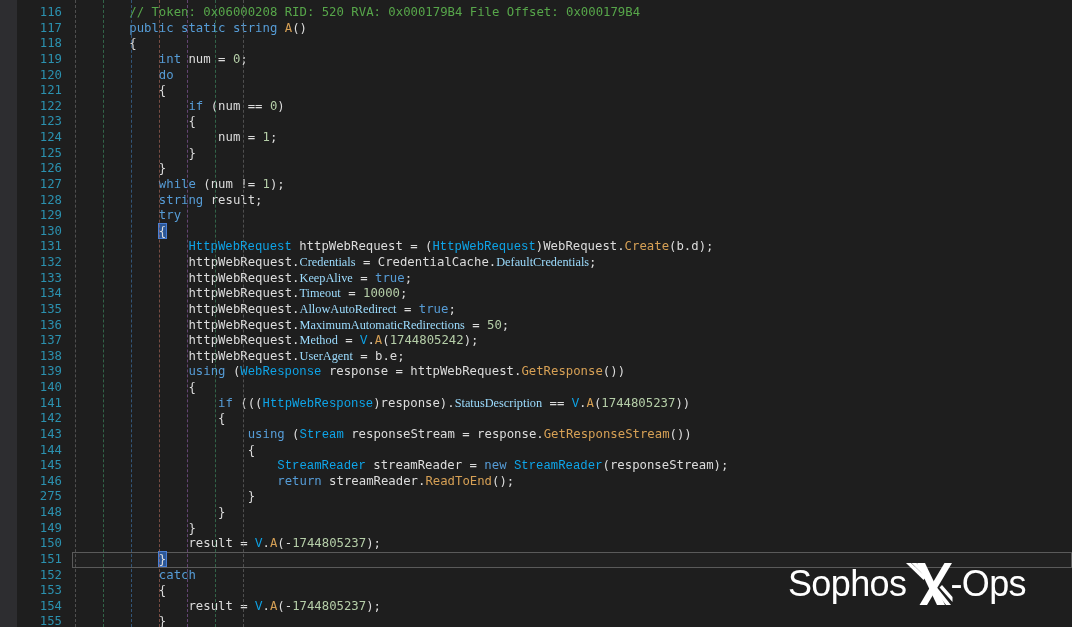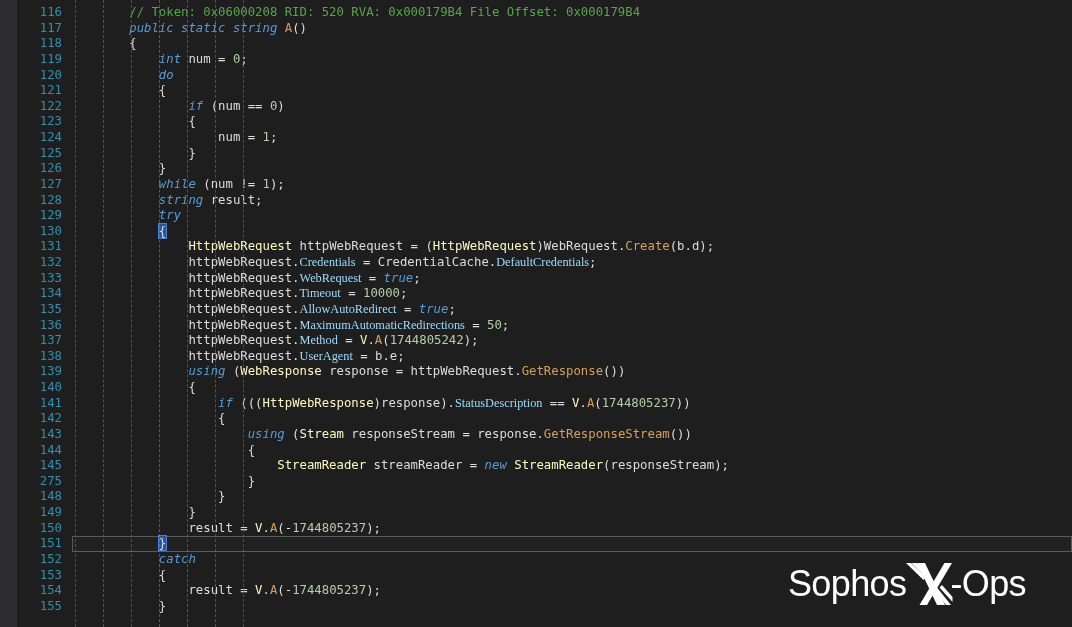--- a/index.html
+++ b/index.html
@@ -90,22 +90,22 @@
   }
   .guide {
     position: absolute;
     width: 0px;
     border-left: 1px dashed;
     opacity: 0.62;
   }
 
   
   .t-cmt  { color: #57a64a; margin-top: 25px; }
-  .t-kw   { color: #569cd6; font-style: italic; }
-  .t-type { color: #fef9c3; }
+  .t-kw   { color: #569cd6; }
+  .t-type { color: #0ea5e9; font-family: Liberation Mono, monospace; }
   .t-meth { color: #d6a055; }
   .t-prop { color: #9cdcfe; font-family: Liberation Serif, serif; }
   .t-num  { color: #b5cea8; }
   .t-pln  { color: #dcdcdc; }
   .t-brhl {
     color: #dcdcdc;
     background: #2b5797;
     outline: 1px solid #4a7fd4;
   }
 
@@ -164,33 +164,34 @@
       <div class="line"><span class="ln">123</span><span class="code"><span class="t-pln">                </span><span class="t-pln">{</span></span></div>
       <div class="line"><span class="ln">124</span><span class="code"><span class="t-pln">                    </span><span class="t-pln">num = </span><span class="t-num">1</span><span class="t-pln">;</span></span></div>
       <div class="line"><span class="ln">125</span><span class="code"><span class="t-pln">                </span><span class="t-pln">}</span></span></div>
       <div class="line"><span class="ln">126</span><span class="code"><span class="t-pln">            </span><span class="t-pln">}</span></span></div>
       <div class="line"><span class="ln">127</span><span class="code"><span class="t-pln">            </span><span class="t-kw">while</span><span class="t-pln"> (num != </span><span class="t-num">1</span><span class="t-pln">);</span></span></div>
       <div class="line"><span class="ln">128</span><span class="code"><span class="t-pln">            </span><span class="t-kw">string</span><span class="t-pln"> result;</span></span></div>
       <div class="line"><span class="ln">129</span><span class="code"><span class="t-pln">            </span><span class="t-kw">try</span></span></div>
       <div class="line"><span class="ln">130</span><span class="code"><span class="t-pln">            </span><span class="t-brhl">{</span></span></div>
       <div class="line"><span class="ln">131</span><span class="code"><span class="t-pln">                </span><span class="t-type">HttpWebRequest</span><span class="t-pln"> httpWebRequest = (</span><span class="t-type">HttpWebRequest</span><span class="t-pln">)WebRequest.</span><span class="t-meth">Create</span><span class="t-pln">(b.d);</span></span></div>
       <div class="line"><span class="ln">132</span><span class="code"><span class="t-pln">                </span><span class="t-pln">httpWebRequest.</span><span class="t-prop">Credentials</span><span class="t-pln"> = CredentialCache.</span><span class="t-prop">DefaultCredentials</span><span class="t-pln">;</span></span></div>
-      <div class="line"><span class="ln">133</span><span class="code"><span class="t-pln">                </span><span class="t-pln">httpWebRequest.</span><span class="t-prop">WebRequest</span><span class="t-pln"> = </span><span class="t-kw">true</span><span class="t-pln">;</span></span></div>
+      <div class="line"><span class="ln">133</span><span class="code"><span class="t-pln">                </span><span class="t-pln">httpWebRequest.</span><span class="t-prop">KeepAlive</span><span class="t-pln"> = </span><span class="t-kw">true</span><span class="t-pln">;</span></span></div>
       <div class="line"><span class="ln">134</span><span class="code"><span class="t-pln">                </span><span class="t-pln">httpWebRequest.</span><span class="t-prop">Timeout</span><span class="t-pln"> = </span><span class="t-num">10000</span><span class="t-pln">;</span></span></div>
       <div class="line"><span class="ln">135</span><span class="code"><span class="t-pln">                </span><span class="t-pln">httpWebRequest.</span><span class="t-prop">AllowAutoRedirect</span><span class="t-pln"> = </span><span class="t-kw">true</span><span class="t-pln">;</span></span></div>
       <div class="line"><span class="ln">136</span><span class="code"><span class="t-pln">                </span><span class="t-pln">httpWebRequest.</span><span class="t-prop">MaximumAutomaticRedirections</span><span class="t-pln"> = </span><span class="t-num">50</span><span class="t-pln">;</span></span></div>
       <div class="line"><span class="ln">137</span><span class="code"><span class="t-pln">                </span><span class="t-pln">httpWebRequest.</span><span class="t-prop">Method</span><span class="t-pln"> = </span><span class="t-type">V</span><span class="t-pln">.</span><span class="t-meth">A</span><span class="t-pln">(</span><span class="t-num">1744805242</span><span class="t-pln">);</span></span></div>
       <div class="line"><span class="ln">138</span><span class="code"><span class="t-pln">                </span><span class="t-pln">httpWebRequest.</span><span class="t-prop">UserAgent</span><span class="t-pln"> = b.e;</span></span></div>
       <div class="line"><span class="ln">139</span><span class="code"><span class="t-pln">                </span><span class="t-kw">using</span><span class="t-pln"> (</span><span class="t-type">WebResponse</span><span class="t-pln"> response = httpWebRequest.</span><span class="t-meth">GetResponse</span><span class="t-pln">())</span></span></div>
       <div class="line"><span class="ln">140</span><span class="code"><span class="t-pln">                </span><span class="t-pln">{</span></span></div>
       <div class="line"><span class="ln">141</span><span class="code"><span class="t-pln">                    </span><span class="t-kw">if</span><span class="t-pln"> (((</span><span class="t-type">HttpWebResponse</span><span class="t-pln">)response).</span><span class="t-prop">StatusDescription</span><span class="t-pln"> == </span><span class="t-type">V</span><span class="t-pln">.</span><span class="t-meth">A</span><span class="t-pln">(</span><span class="t-num">1744805237</span><span class="t-pln">))</span></span></div>
       <div class="line"><span class="ln">142</span><span class="code"><span class="t-pln">                    </span><span class="t-pln">{</span></span></div>
       <div class="line"><span class="ln">143</span><span class="code"><span class="t-pln">                        </span><span class="t-kw">using</span><span class="t-pln"> (</span><span class="t-type">Stream</span><span class="t-pln"> responseStream = response.</span><span class="t-meth">GetResponseStream</span><span class="t-pln">())</span></span></div>
       <div class="line"><span class="ln">144</span><span class="code"><span class="t-pln">                        </span><span class="t-pln">{</span></span></div>
       <div class="line"><span class="ln">145</span><span class="code"><span class="t-pln">                            </span><span class="t-type">StreamReader</span><span class="t-pln"> streamReader = </span><span class="t-kw">new</span><span class="t-pln"> </span><span class="t-type">StreamReader</span><span class="t-pln">(responseStream);</span></span></div>
+      <div class="line"><span class="ln">146</span><span class="code"><span class="t-pln">                            </span><span class="t-kw">return</span><span class="t-pln"> streamReader.</span><span class="t-meth">ReadToEnd</span><span class="t-pln">();</span></span></div>
       <div class="line"><span class="ln">275</span><span class="code"><span class="t-pln">                        </span><span class="t-pln">}</span></span></div>
       <div class="line"><span class="ln">148</span><span class="code"><span class="t-pln">                    </span><span class="t-pln">}</span></span></div>
       <div class="line"><span class="ln">149</span><span class="code"><span class="t-pln">                </span><span class="t-pln">}</span></span></div>
       <div class="line"><span class="ln">150</span><span class="code"><span class="t-pln">                </span><span class="t-pln">result = </span><span class="t-type">V</span><span class="t-pln">.</span><span class="t-meth">A</span><span class="t-pln">(-</span><span class="t-num">1744805237</span><span class="t-pln">);</span></span></div>
       <div class="line current"><div class="curline-box"></div><span class="ln">151</span><span class="code"><span class="t-pln">            </span><span class="t-brhl">}</span></span></div>
       <div class="line"><span class="ln">152</span><span class="code"><span class="t-pln">            </span><span class="t-kw">catch</span></span></div>
       <div class="line"><span class="ln">153</span><span class="code"><span class="t-pln">            </span><span class="t-pln">{</span></span></div>
       <div class="line"><span class="ln">154</span><span class="code"><span class="t-pln">                </span><span class="t-pln">result = </span><span class="t-type">V</span><span class="t-pln">.</span><span class="t-meth">A</span><span class="t-pln">(-</span><span class="t-num">1744805237</span><span class="t-pln">);</span></span></div>
       <div class="line"><span class="ln">155</span><span class="code"><span class="t-pln">            </span><span class="t-pln">}</span></span></div>
     </div>

